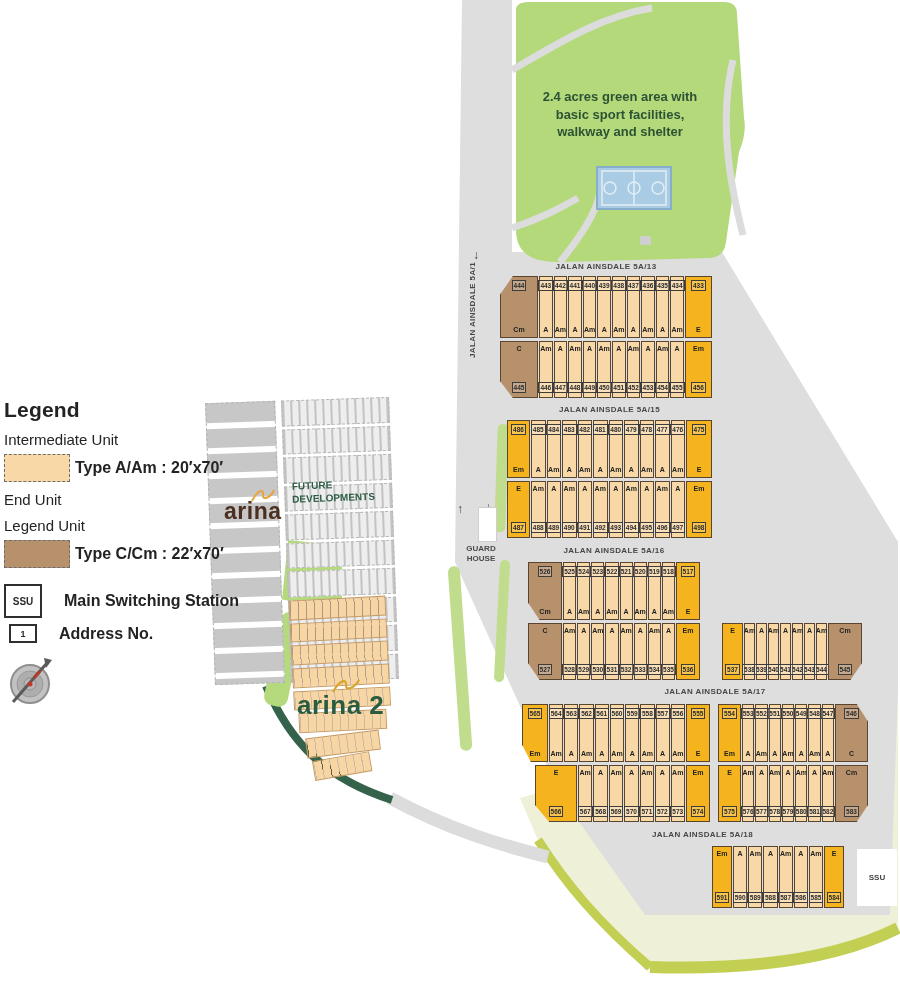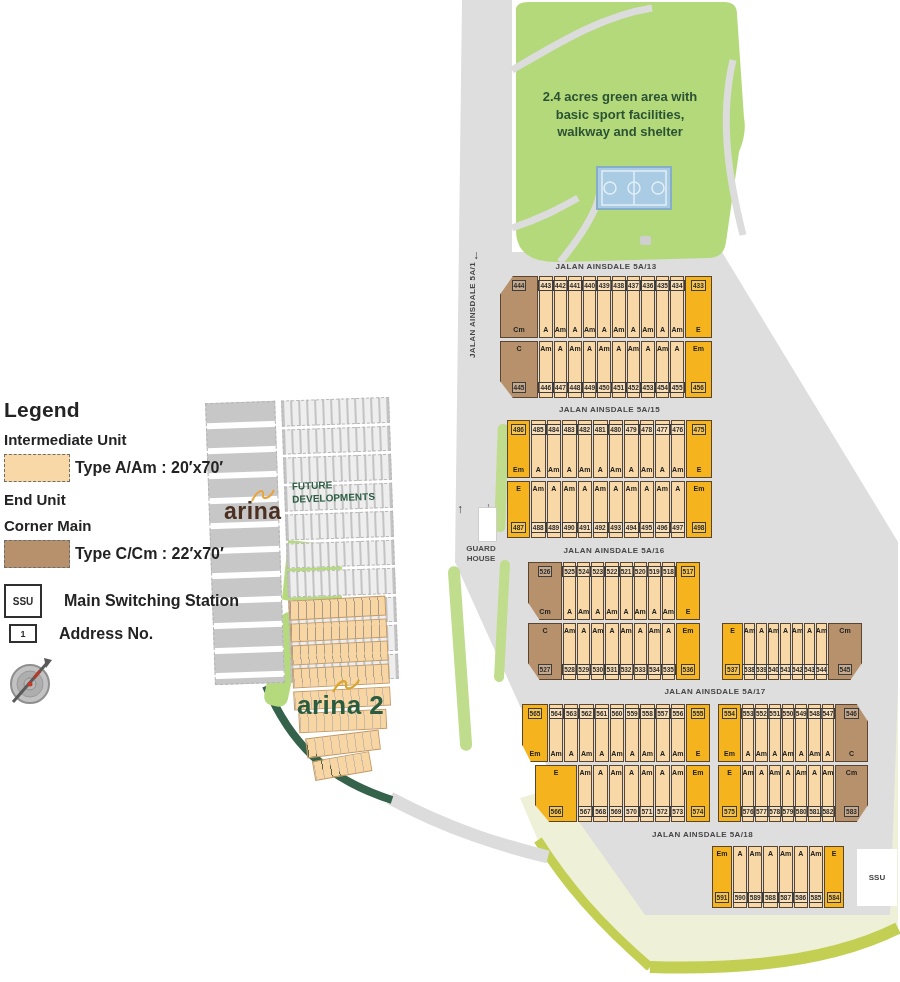--- a/index.html
+++ b/index.html
@@ -63,21 +63,21 @@
             font-size:8px;font-weight:bold;color:#4a4a4a;line-height:1.2;}
 
   
   .ssu-box{position:absolute;left:857px;top:849px;width:40px;height:57px;background:#fff;
            z-index:4;display:flex;align-items:center;justify-content:center;
            font-size:8px;font-weight:bold;color:#444;}
 
   
   .legend{position:absolute;left:4px;top:398px;width:235px;z-index:5;}
   .legend-title{font-size:21px;font-weight:bold;color:#232323;letter-spacing:.2px;}
-  .legend-heading{font-size:15px;font-weight:bold;margin-top:9px;color:#232323;}
+  .legend-heading{font-size:15px;font-weight:normal;margin-top:9px;color:#232323;}
   .legend-row{display:flex;align-items:center;margin-top:6px;}
   .swatch{width:66px;height:28px;border:1px dashed #6d6d6d;box-sizing:border-box;flex:0 0 66px;}
   .legend-label{font-size:16px;font-weight:bold;margin-left:5px;color:#232323;white-space:nowrap;}
   .legend-row.small{margin-top:16px;}
   .ssu-legend-box{width:34px;height:30px;border:2px solid #2f2f2f;background:#fff;display:flex;
            align-items:center;justify-content:center;font-size:10px;font-weight:bold;flex:0 0 34px;}
   .addr-legend-box{width:24px;height:15px;border:2px solid #2f2f2f;background:#fff;display:flex;
            align-items:center;justify-content:center;font-size:9px;font-weight:bold;
            flex:0 0 24px;margin-left:5px;}
   .legend-row .gap-s{margin-left:22px;}
@@ -744,21 +744,21 @@
     <div class="legend-title">Legend</div>
 
     <div class="legend-heading">Intermediate Unit</div>
     <div class="legend-row">
       <div class="swatch" style="background: rgb(248, 216, 167);"></div>
       <div class="legend-label">Type A/Am : 20′x70′</div>
     </div>
 
     <div class="legend-heading">End Unit</div>
 
-    <div class="legend-heading">Corner Main</div>
+    <div class="legend-heading">Legend Unit</div>
     <div class="legend-row">
       <div class="swatch" style="background: rgb(182, 145, 108);"></div>
       <div class="legend-label">Type C/Cm : 22′x70′</div>
     </div>
 
     <div class="legend-row small">
       <div class="ssu-legend-box">SSU</div>
       <div class="legend-label gap-s">Main Switching Station</div>
     </div>
     <div class="legend-row">

